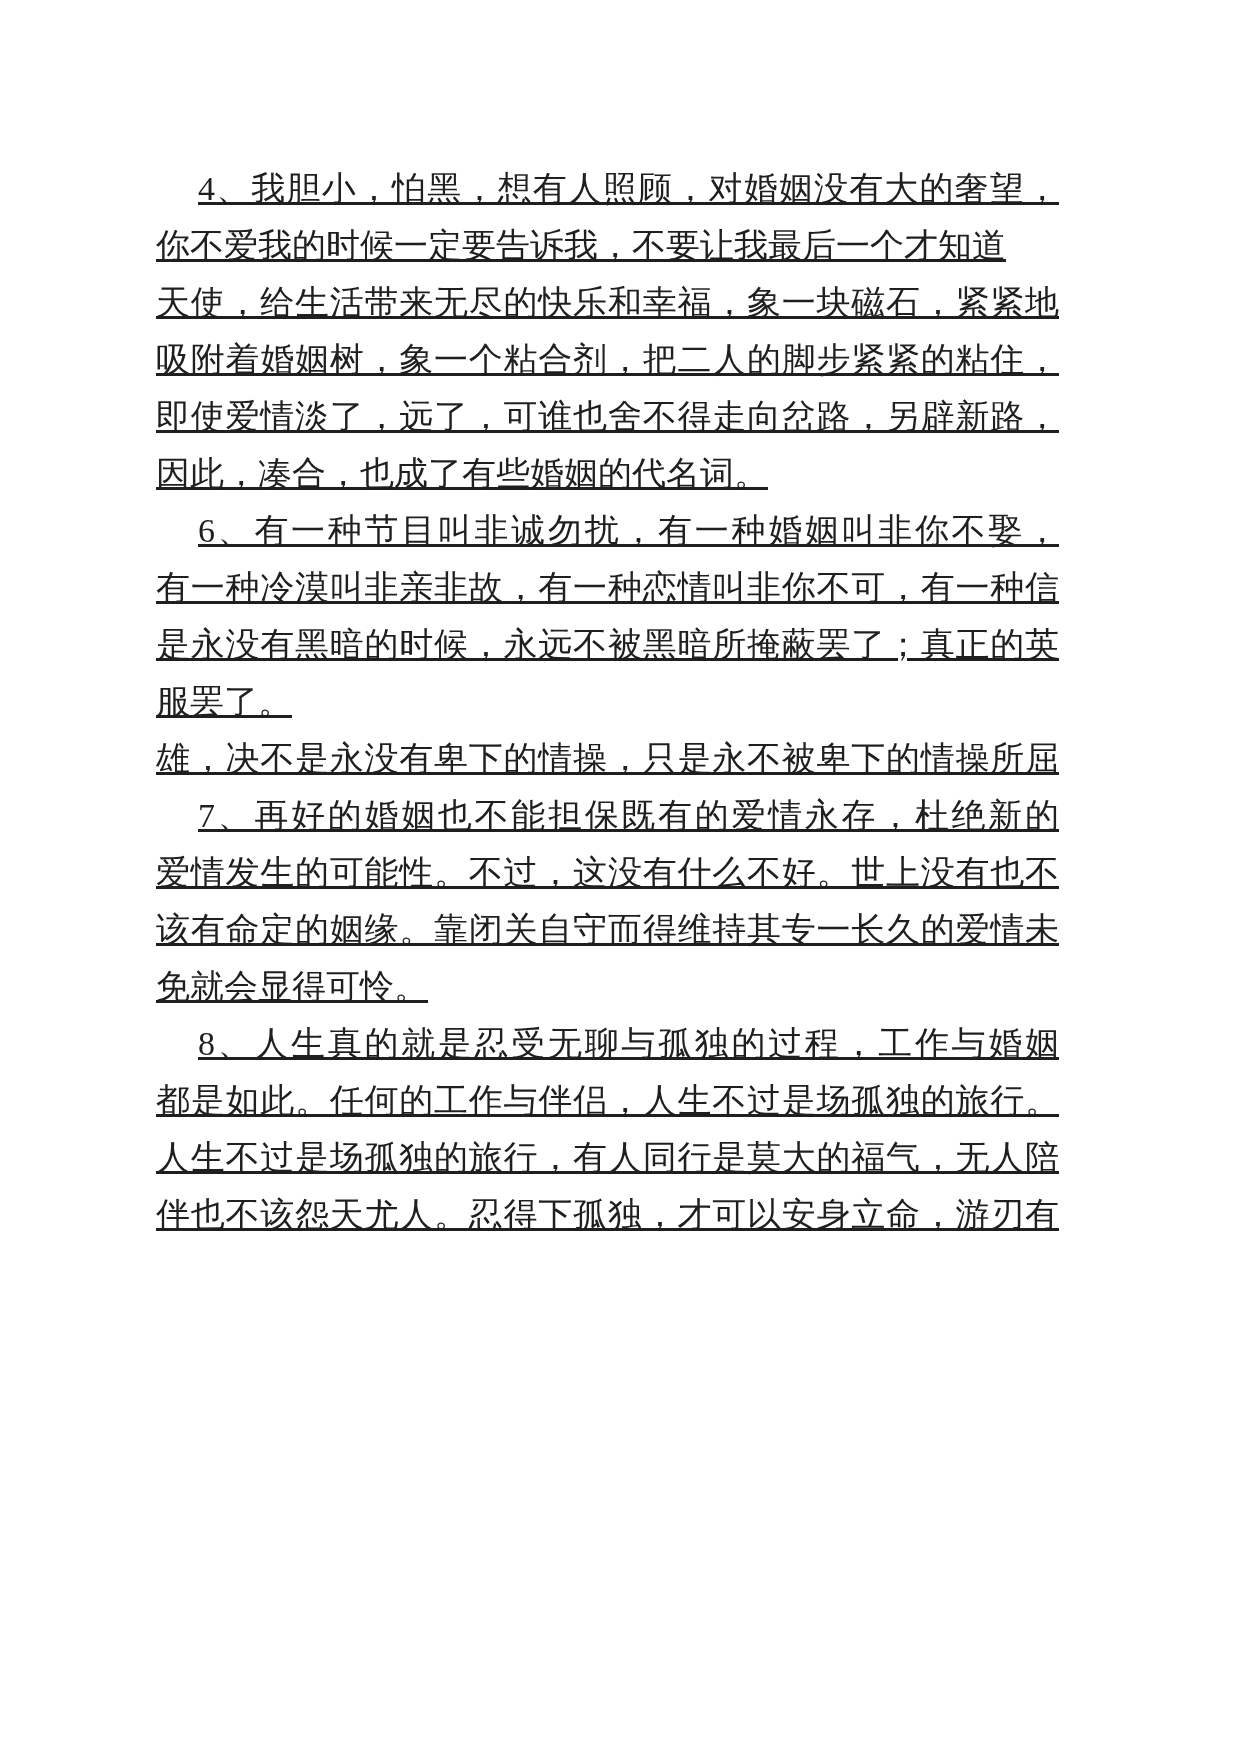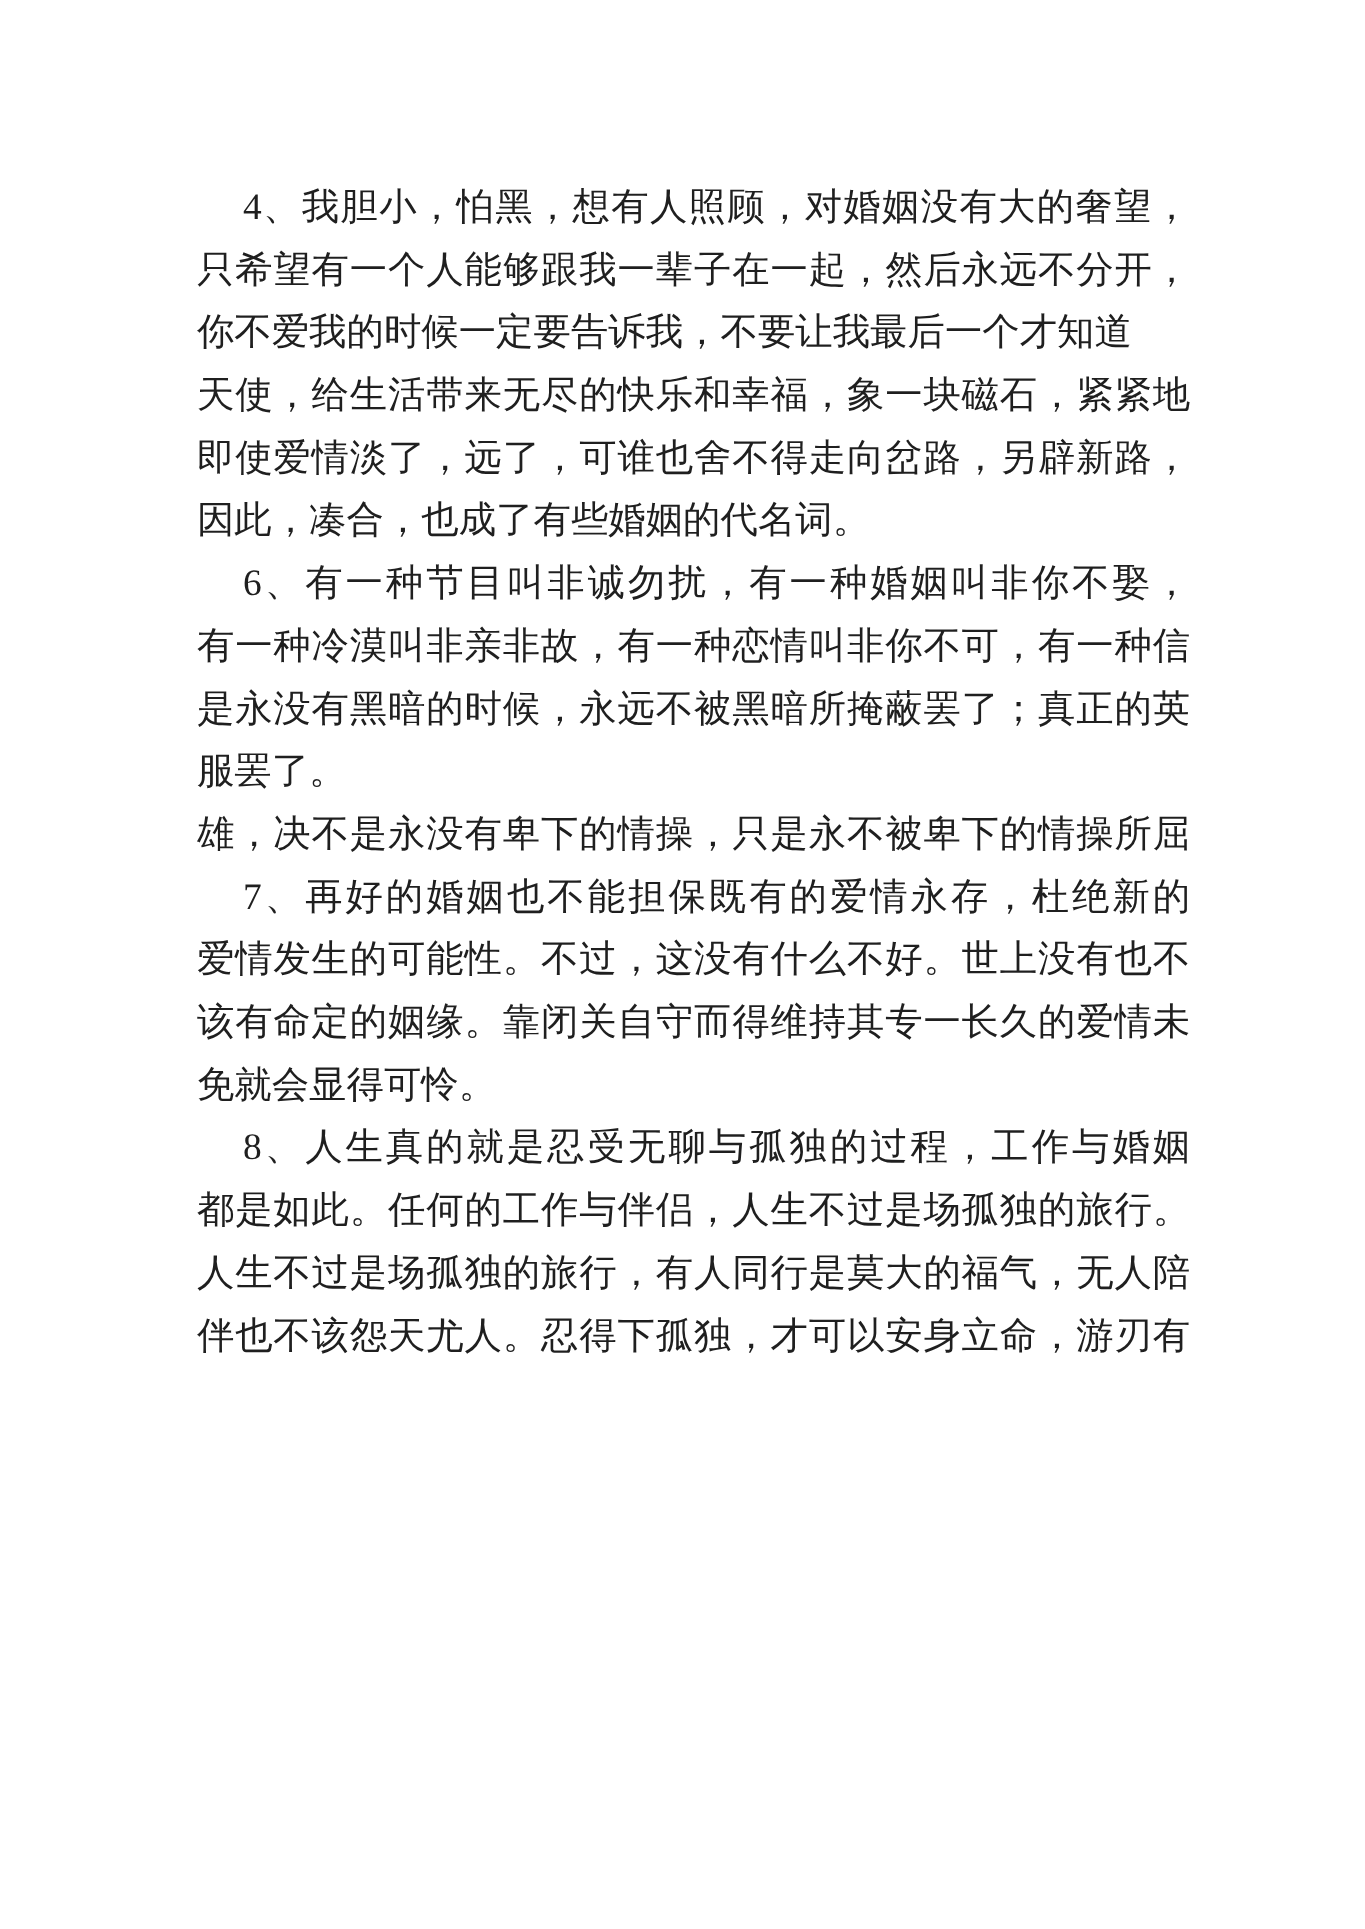--- a/index.html
+++ b/index.html
@@ -10,27 +10,28 @@
   .page {
     position: relative;
     width: 1241px;
     height: 1754px;
     background: #ffffff;
     overflow: hidden;
     font-family: "Liberation Serif", "DejaVu Serif", serif;
   }
   .doc-body {
     position: absolute;
-    left: 179px;
+    left: 156px;
     top: 160px;
     width: 903px;
     color: #1f1f1f;
     font-size: 34px;
     line-height: 57px;
     font-weight: 400;
+    text-decoration: underline;
   }
   .paragraph {
     margin: 0;
     padding: 0;
   }
   .line {
     text-align: justify;
     text-align-last: justify;
     white-space: nowrap;
     height: 57px;
@@ -43,25 +44,25 @@
     text-align-last: left;
   }
 </style>
 </head>
 <body>
 
 <div class="page">
   <div class="doc-body" style="color: rgb(31, 31, 31);">
       <div class="paragraph">
         <div class="line first">4、我胆小，怕黑，想有人照顾，对婚姻没有大的奢望，</div>
-        <div class="line">只希望有一个人能够跟我一辈子在一起，然后永远不分开，</div>
         <div class="line no-stretch">你不爱我的时候一定要告诉我，不要让我最后一个才知道</div>
       </div>
       <div class="paragraph">
         <div class="line">天使，给生活带来无尽的快乐和幸福，象一块磁石，紧紧地</div>
+        <div class="line">吸附着婚姻树，象一个粘合剂，把二人的脚步紧紧的粘住，</div>
         <div class="line">即使爱情淡了，远了，可谁也舍不得走向岔路，另辟新路，</div>
         <div class="line no-stretch">因此，凑合，也成了有些婚姻的代名词。</div>
       </div>
       <div class="paragraph">
         <div class="line first">6、有一种节目叫非诚勿扰，有一种婚姻叫非你不娶，</div>
         <div class="line">有一种冷漠叫非亲非故，有一种恋情叫非你不可，有一种信</div>
         <div class="line">是永没有黑暗的时候，永远不被黑暗所掩蔽罢了；真正的英</div>
         <div class="line no-stretch">服罢了。</div>
         <div class="line">雄，决不是永没有卑下的情操，只是永不被卑下的情操所屈</div>
       </div>

